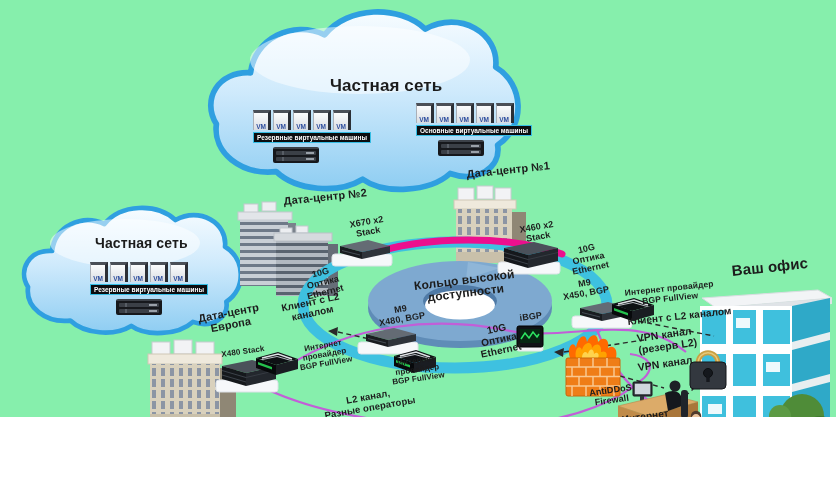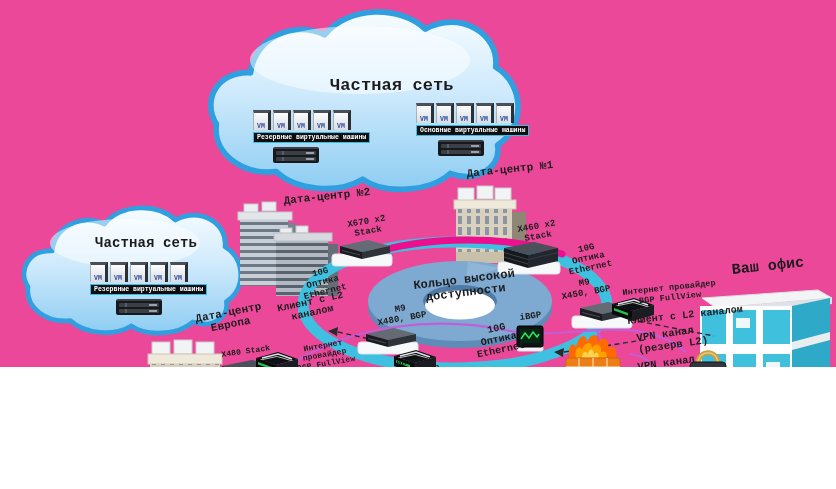--- a/index.html
+++ b/index.html
@@ -1,17 +1,17 @@
 <!DOCTYPE html>
 <html><head>
 <meta charset="utf-8">
 <style>
   html,body{margin:0;padding:0;background:#fff;}
-  #stage{position:relative;width:836px;height:367px;overflow:hidden;background:#ec4899;
-         font-family:Liberation Mono, monospace;}
+  #stage{position:relative;width:836px;height:417px;overflow:hidden;background:#86efac;
+         font-family:Liberation Sans, sans-serif;}
   svg{position:absolute;left:0;top:0;}
   .lbl{position:absolute;font-weight:bold;color:#1c1c1c;white-space:pre-line;line-height:1.12;
        transform-origin:left top;letter-spacing:.1px;}
   .center{text-align:center;}
   
   .rack{position:absolute;}
   .vmrow{display:flex;gap:2px;}
   .vmbox{width:14px;height:17px;background:linear-gradient(#fbfcfd,#d9dde2);
          border-right:3px solid #2b2f36;border-top:3px solid #4a4f57;border-left:1px solid #aab0b8;
          font-size:6.5px;font-weight:bold;color:#2d4d9e;display:flex;align-items:flex-end;justify-content:center;}

